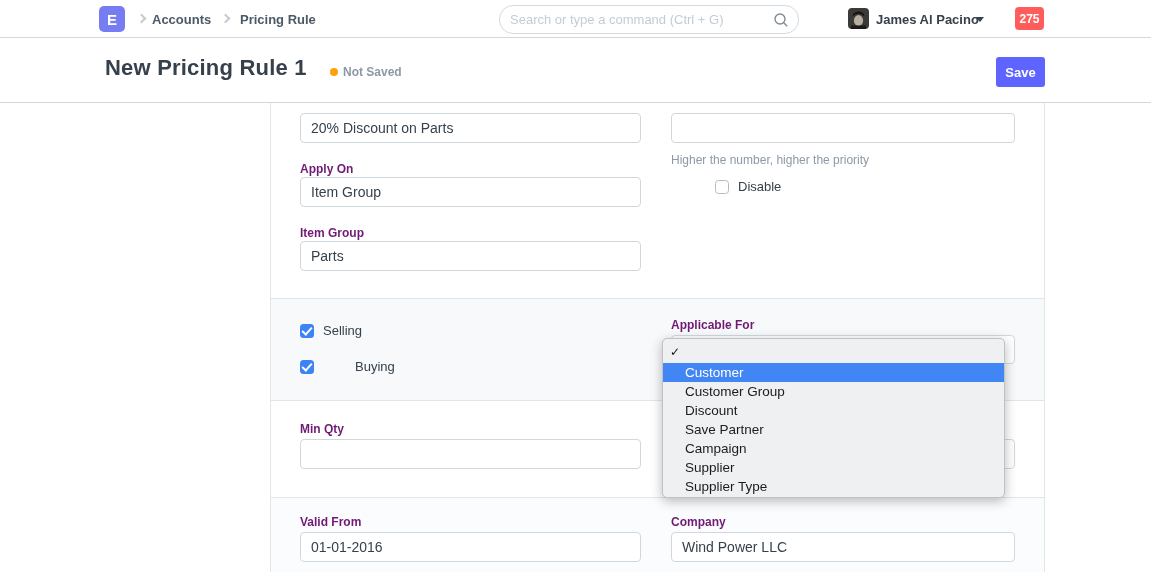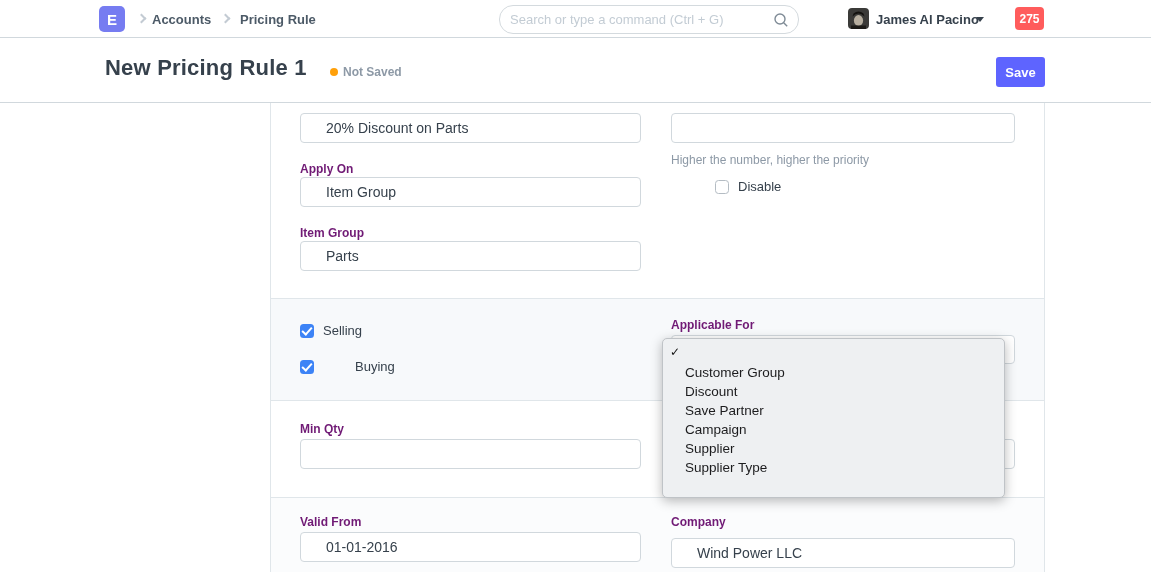--- a/index.html
+++ b/index.html
@@ -45,21 +45,21 @@
   .section { position:relative; width:100%; }
   .sec1 { height:195px; background:#fff; }
   .sec2 { height:102px; background:#f7f9fb; border-top:1px solid #e0e6ea; }
   .sec3 { height:97px;  background:#fff;    border-top:1px solid #e0e6ea; }
   .sec4 { height:75px;  background:#fbfcfd; border-top:1px solid #e0e6ea; }
   .col-l { position:absolute; left:29px;  width:341px; }
   .col-r { position:absolute; left:400px; width:344px; }
 
   .f-label { font-size:12px; font-weight:700; color:#701a75; }
   .f-input { width:100%; height:30px; border:1px solid #d1d8dd; border-radius:4px; background:#fff;
-    font-family:inherit; font-size:14px; color:#36414c; padding:0 25px; outline:none; }
+    font-family:inherit; font-size:14px; color:#36414c; padding:0 10px; outline:none; }
   .f-help { font-size:12px; color:#8d99a6; }
 
   .chkrow { display:flex; align-items:center; gap:9px; cursor:pointer; }
   .chk { width:14px; height:14px; border-radius:3.5px; position:relative; flex:0 0 auto; }
   .chk.on { background:#3c83f6; }
   .chk.on::after { content:""; position:absolute; left:4px; top:1.5px; width:4px; height:8px;
     border-right:2px solid #fff; border-bottom:2px solid #fff; transform:rotate(42deg); }
   .chk.off { background:#fff; border:1px solid #b4bcc3; }
   .chklabel { font-size:13px; color:#36414c; }
 
@@ -177,30 +177,31 @@
   <div class="section sec4">
     <div class="col-l" style="top:14px;">
       <span class="f-label">Valid From</span>
     </div>
     <div class="col-l" style="top:34px;">
       <input class="f-input" value="01-01-2016" style="">
     </div>
     <div class="col-r" style="top:14px;">
       <span class="f-label">Company</span>
     </div>
-    <div class="col-r" style="top:34px;margin-top:6px;">
+    <div class="col-r" style="top:34px;">
       <input class="f-input" value="Wind Power LLC" style="">
     </div>
   </div>
 </div>
 
 <div class="dropdown">
   <div class="opt opt-blank">
     <span class="tick">✓</span>
     <span></span>
   </div>
+  <div class="opt opt-hl">Customer</div>
   <div class="opt">Customer Group</div>
   <div class="opt">Discount</div>
   <div class="opt">Save Partner</div>
   <div class="opt">Campaign</div>
   <div class="opt">Supplier</div>
   <div class="opt">Supplier Type</div>
 </div>
 
 </body></html>

